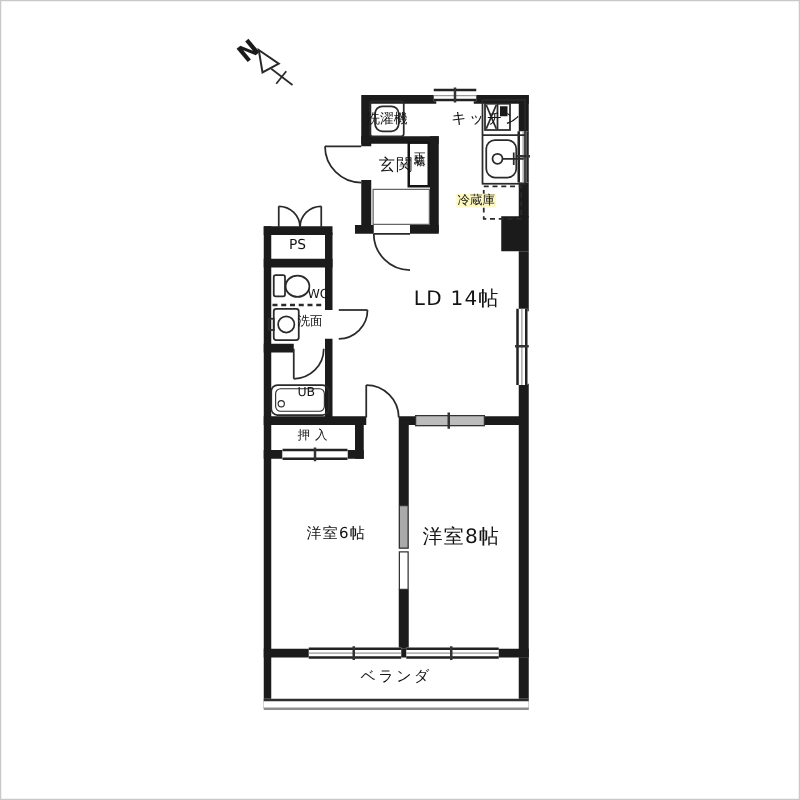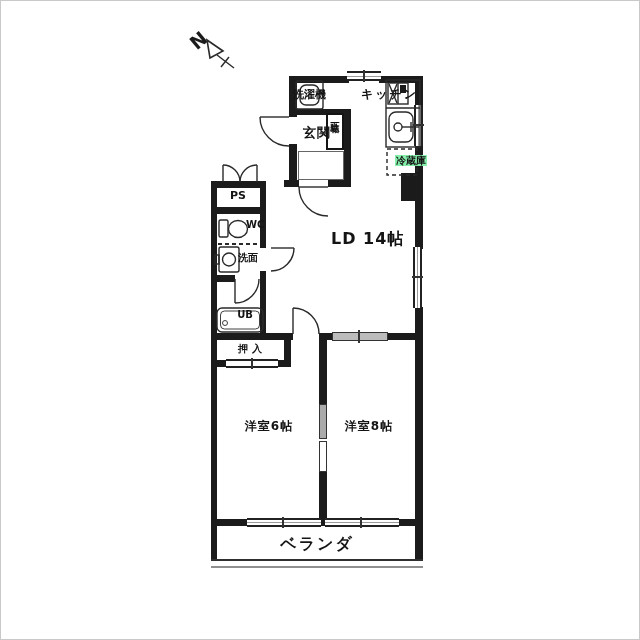--- a/index.html
+++ b/index.html
@@ -13,21 +13,21 @@
   .winh{position:absolute;background:#fff;border-top:2px solid #222;border-bottom:2px solid #222;box-sizing:border-box;}
   .winh .mid{position:absolute;left:0;right:0;top:50%;height:1px;margin-top:-0.5px;background:#9a9a9a;}
   .winh .tick{position:absolute;top:-3px;bottom:-3px;width:2px;background:#333;}
   
   .winv{position:absolute;background:#fff;border-left:2px solid #222;border-right:2px solid #222;box-sizing:border-box;}
   .winv .mid{position:absolute;top:0;bottom:0;left:50%;width:1px;margin-left:-0.5px;background:#9a9a9a;}
   .winv .tick{position:absolute;left:-3px;right:-3px;height:2px;background:#333;}
   .slide-h{position:absolute;background:#bcbcbc;border:1px solid #333;box-sizing:border-box;}
   .slide-h .tick{position:absolute;top:-3px;bottom:-3px;width:2px;background:#333;}
   .panel{position:absolute;border:1px solid #333;box-sizing:border-box;}
-  .lbl{position:absolute;white-space:nowrap;line-height:1.1;font-weight:700;}
+  .lbl{position:absolute;white-space:nowrap;line-height:1.1;font-weight:400;}
   .ctr{text-align:center;}
   .box{position:absolute;box-sizing:border-box;}
   svg{position:absolute;left:0;top:0;}
   .rail{position:absolute;box-sizing:border-box;background:#fff;border-top:2px solid #2f2f2f;border-bottom:2px solid #8f8f8f;}
   .vtext{writing-mode:vertical-rl;text-orientation:upright;letter-spacing:1px;}
 </style>
 </head>
 <body>
 
 <div id="canvas">
@@ -175,24 +175,24 @@
       <line x1="256" y1="164" x2="256" y2="181"></line>
       <path d="M222,164 A17,17 0 0 1 239,181"></path>
       <path d="M256,164 A17,17 0 0 0 239,181"></path>
     </g>
   </svg>
 
   <div class="lbl" style="left:292px;top:88px;font-size:11px">洗濯機</div>
   <div class="lbl" style="left:360px;top:87px;font-size:12px;letter-spacing:2px">キッチン</div>
   <div class="lbl" style="left:302px;top:125px;font-size:13px;letter-spacing:1px">玄関</div>
   <div class="lbl vtext" style="left:328px;top:114px;font-size:9px;height:33px">下駄箱</div>
-  <div class="lbl" style="left:394px;top:154px;font-size:10px;background:#86efac;padding:0 1px">冷蔵庫</div>
+  <div class="lbl" style="left:364px;top:154px;font-size:10px;background:#fef9c3;padding:0 1px">冷蔵庫</div>
   <div class="lbl ctr" style="left:214px;top:189px;width:46px;font-size:11px">PS</div>
-  <div class="lbl" style="left:245px;top:218px;font-size:10px">WC</div>
+  <div class="lbl" style="left:245px;top:229px;font-size:10px">WC</div>
   <div class="lbl" style="left:237px;top:251px;font-size:10px">洗面</div>
   <div class="lbl ctr" style="left:228px;top:308px;width:32px;font-size:10px">UB</div>
   <div class="lbl ctr" style="left:222px;top:342px;width:58px;font-size:10px;letter-spacing:4px">押入</div>
   <div class="lbl" style="left:330px;top:229px;font-size:16px;letter-spacing:1px">LD 14帖</div>
   <div class="lbl ctr" style="left:230px;top:419px;width:76px;font-size:12px;letter-spacing:1px">洋室6帖</div>
-  <div class="lbl ctr" style="left:330px;top:419px;width:76px;font-size:12px;letter-spacing:1px">洋室8帖</div>
-  <div class="lbl ctr" style="left:264px;top:534px;width:104px;font-size:16px;letter-spacing:2px">ベランダ</div>
+  <div class="lbl ctr" style="left:330px;top:419px;width:76px;font-size:16px;letter-spacing:1px">洋室8帖</div>
+  <div class="lbl ctr" style="left:264px;top:534px;width:104px;font-size:12px;letter-spacing:2px">ベランダ</div>
 
 </div>
 
 </body></html>

